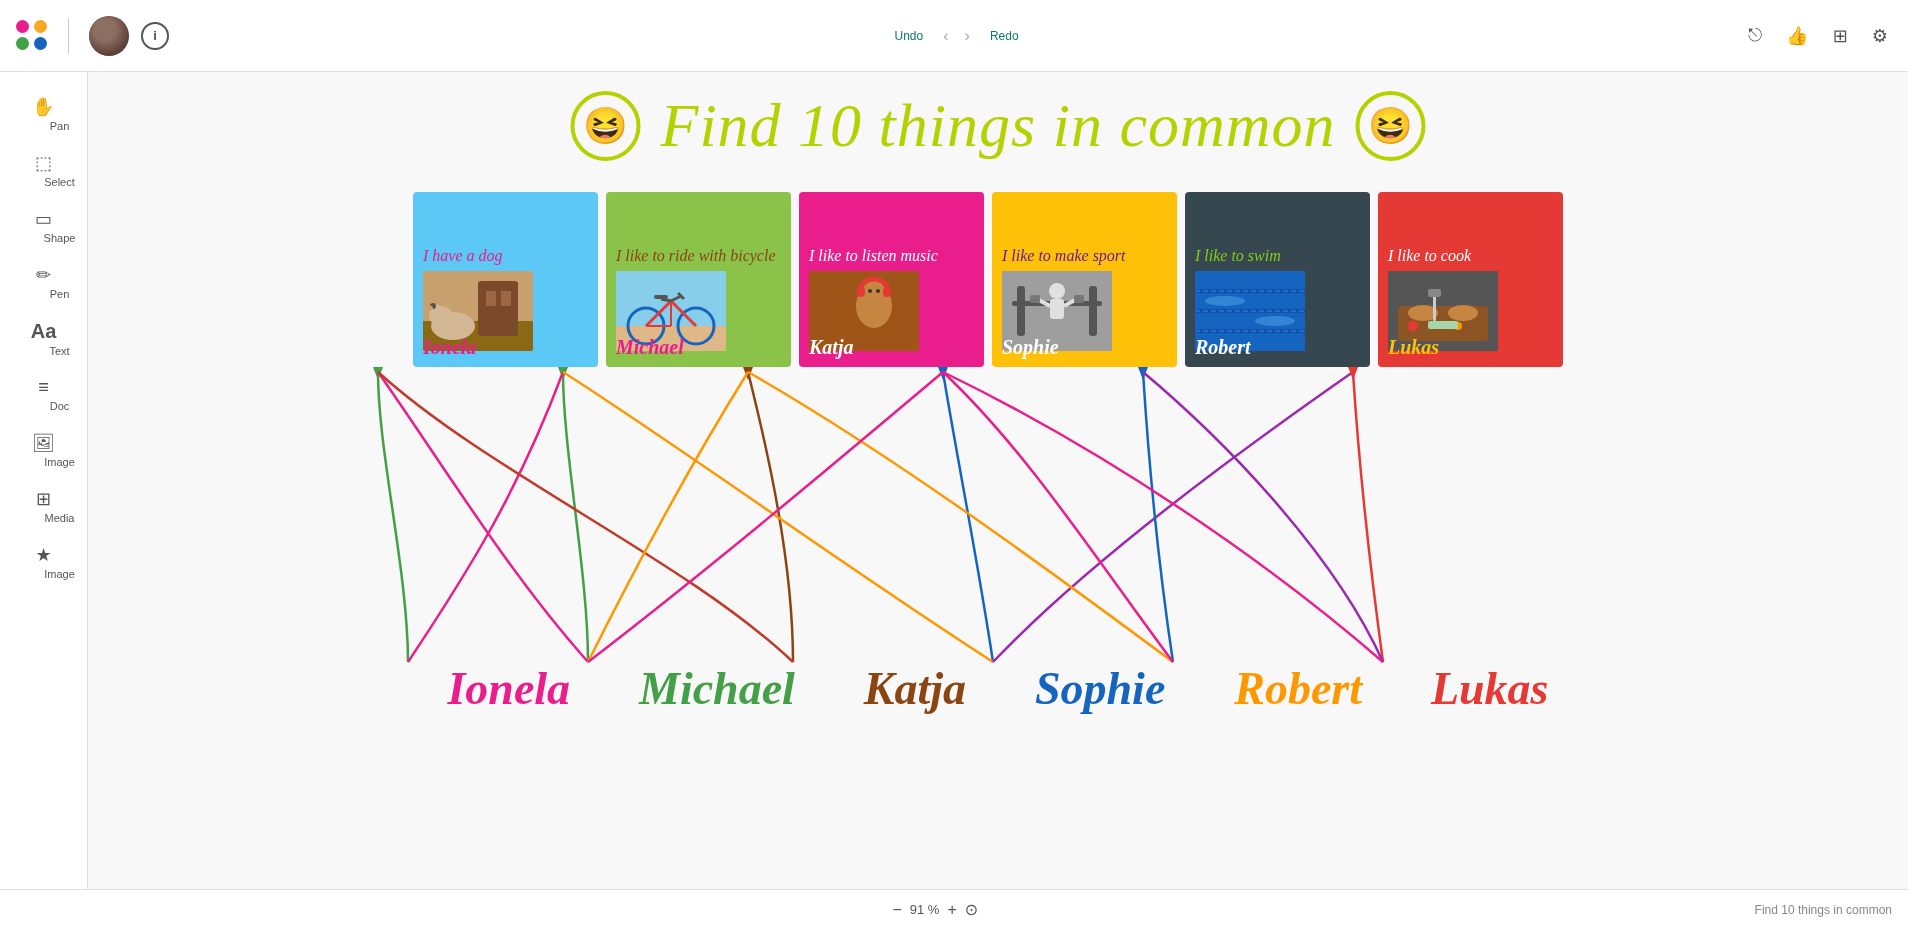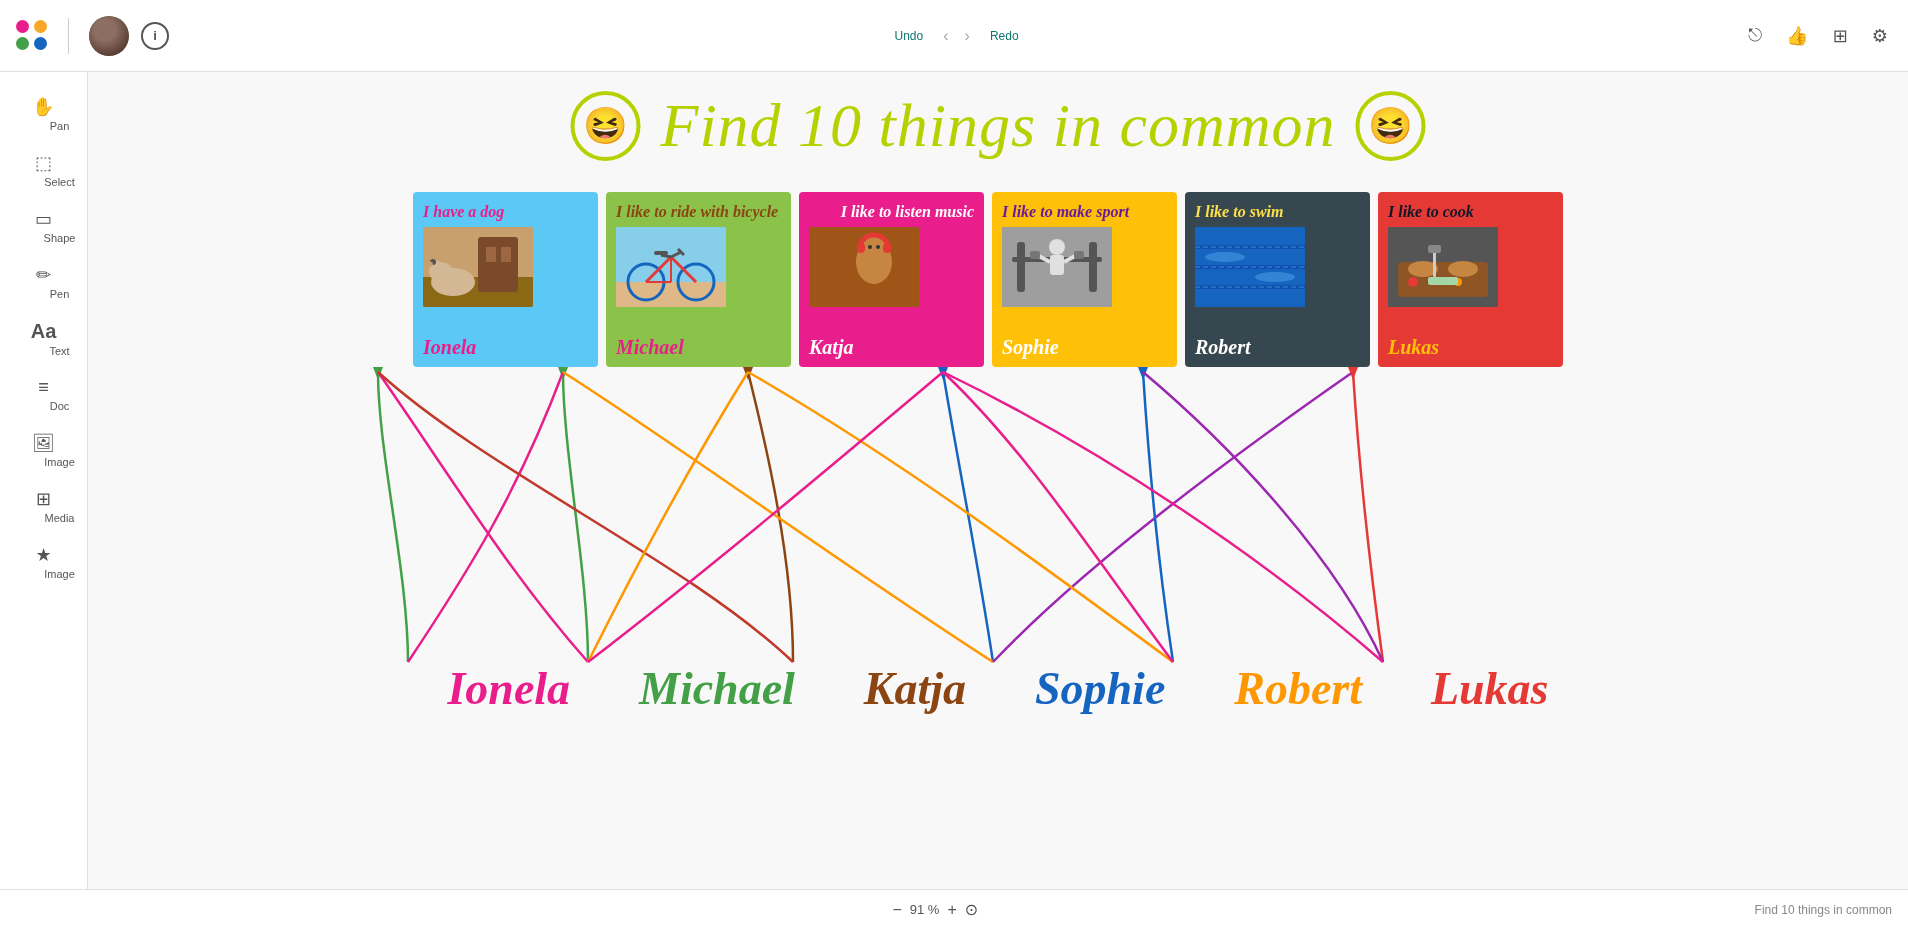--- a/index.html
+++ b/index.html
@@ -152,23 +152,24 @@
       height: 175px;
       border-radius: 4px;
       padding: 10px;
       position: relative;
       flex-shrink: 0;
     }
     .card-title {
       font-size: 16px;
       font-family: 'Georgia', cursive;
       font-style: italic;
-      font-weight: bold;
+      font-weight: normal;
       line-height: 1.2;
       margin-bottom: 6px;
+      margin-top: 44px;
     }
     .card-img-placeholder {
       width: 110px;
       height: 80px;
       border-radius: 2px;
       display: flex; align-items: center; justify-content: center;
       font-size: 10px; color: #fff;
     }
     .card-name {
       position: absolute;
@@ -176,31 +177,31 @@
       left: 10px;
       font-size: 20px;
       font-family: 'Georgia', cursive;
       font-style: italic;
       font-weight: bold;
     }
 
     
     .card-blue { background: #5bc8f5; }
     .card-green { background: #8bc34a; }
-    .card-pink { background: #e91e8c; text-align: right; }
+    .card-pink { background: #e91e8c; }
     .card-yellow { background: #ffc107; }
     .card-teal { background: #37474f; }
     .card-red { background: #e53935; }
 
     .card-blue .card-title { color: #e91e8c; }
     .card-green .card-title { color: #8b4513; }
     .card-pink .card-title { color: #fff; }
     .card-yellow .card-title { color: #6a1b9a; }
-    .card-teal .card-title { color: #fde047; }
-    .card-red .card-title { color: #0f172a; }
+    .card-teal .card-title { color: #84cc16; }
+    .card-red .card-title { color: #ffffff; }
 
     .card-blue .card-name { color: #e91e8c; }
     .card-green .card-name { color: #e91e8c; }
     .card-pink .card-name { color: #fff; }
     .card-yellow .card-name { color: #fff; }
     .card-teal .card-name { color: #fff; }
     .card-red .card-name { color: #ffc107; }
 
     
     .names-row {

